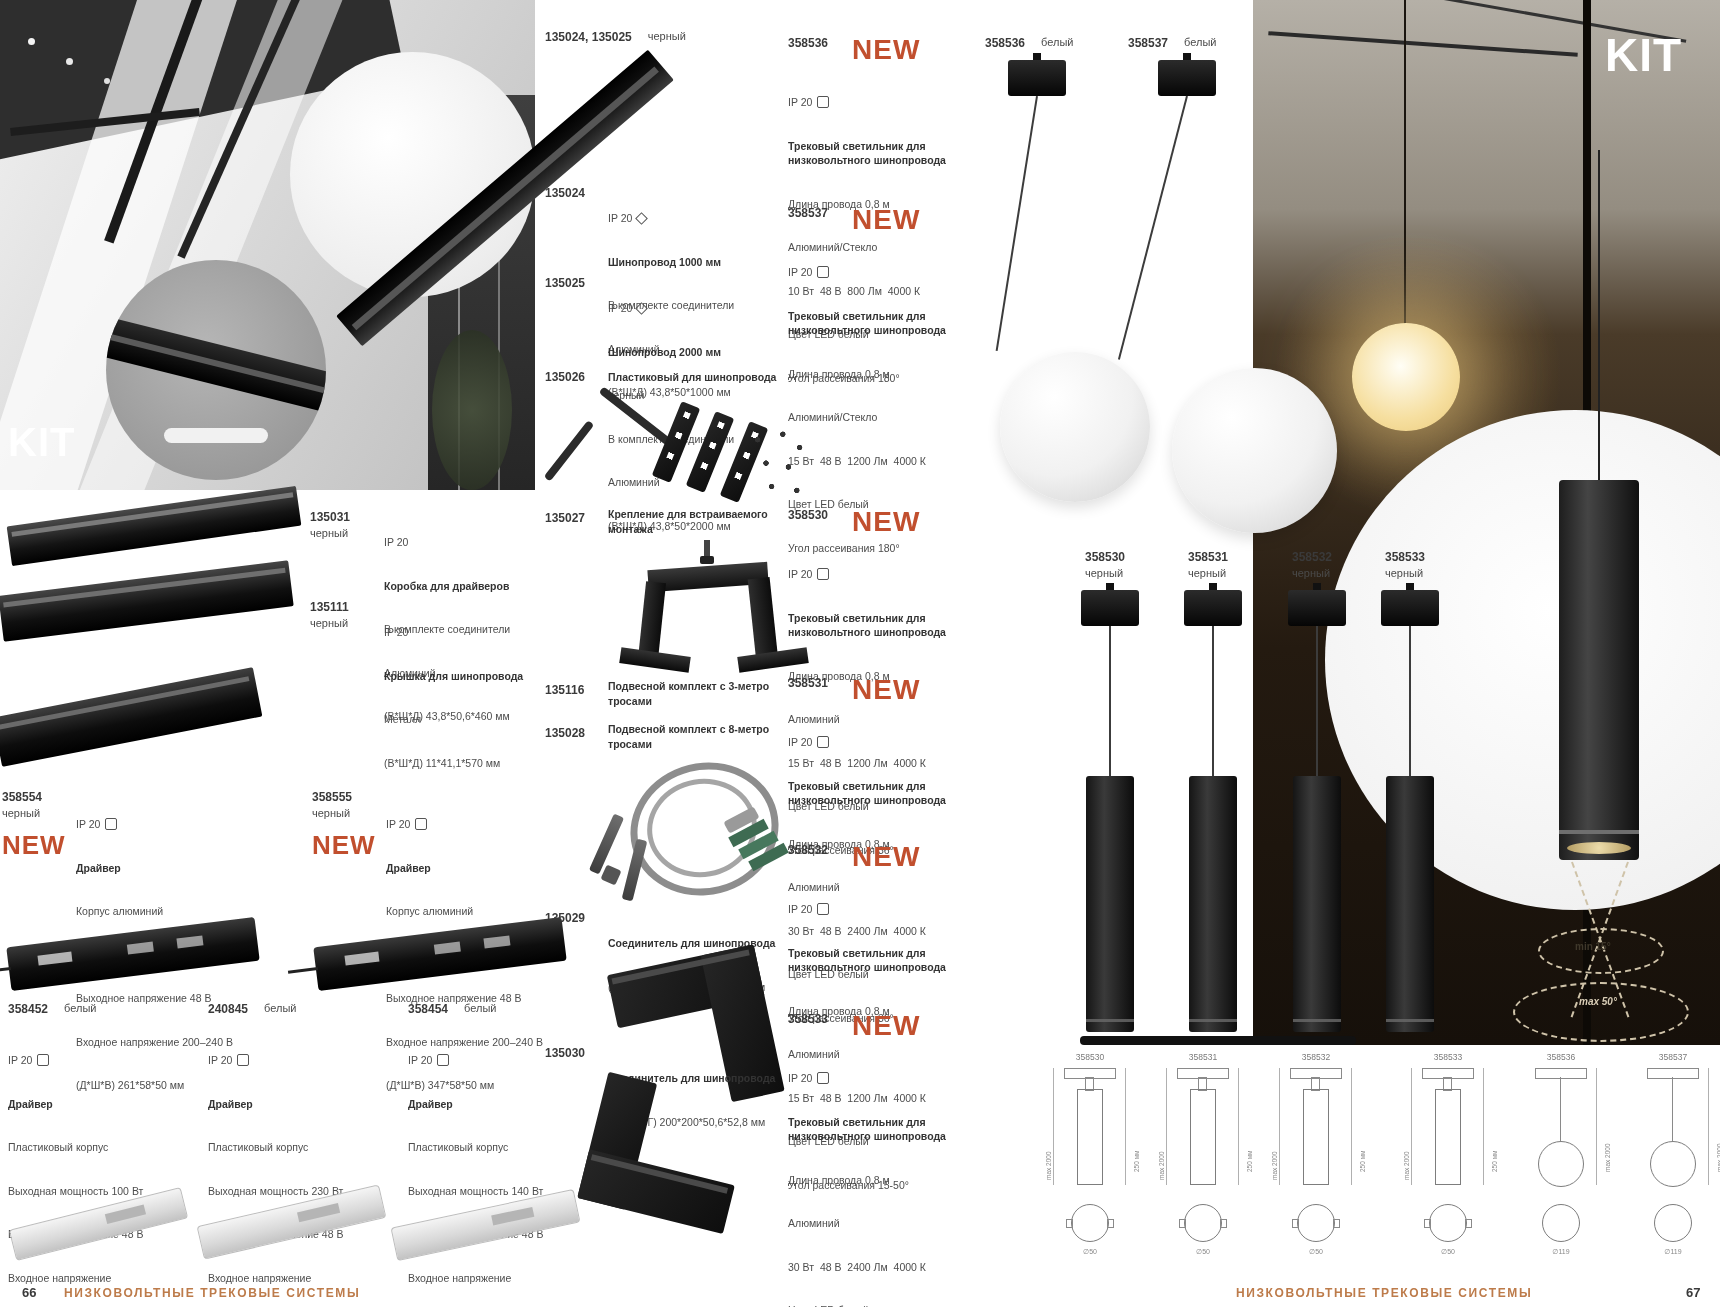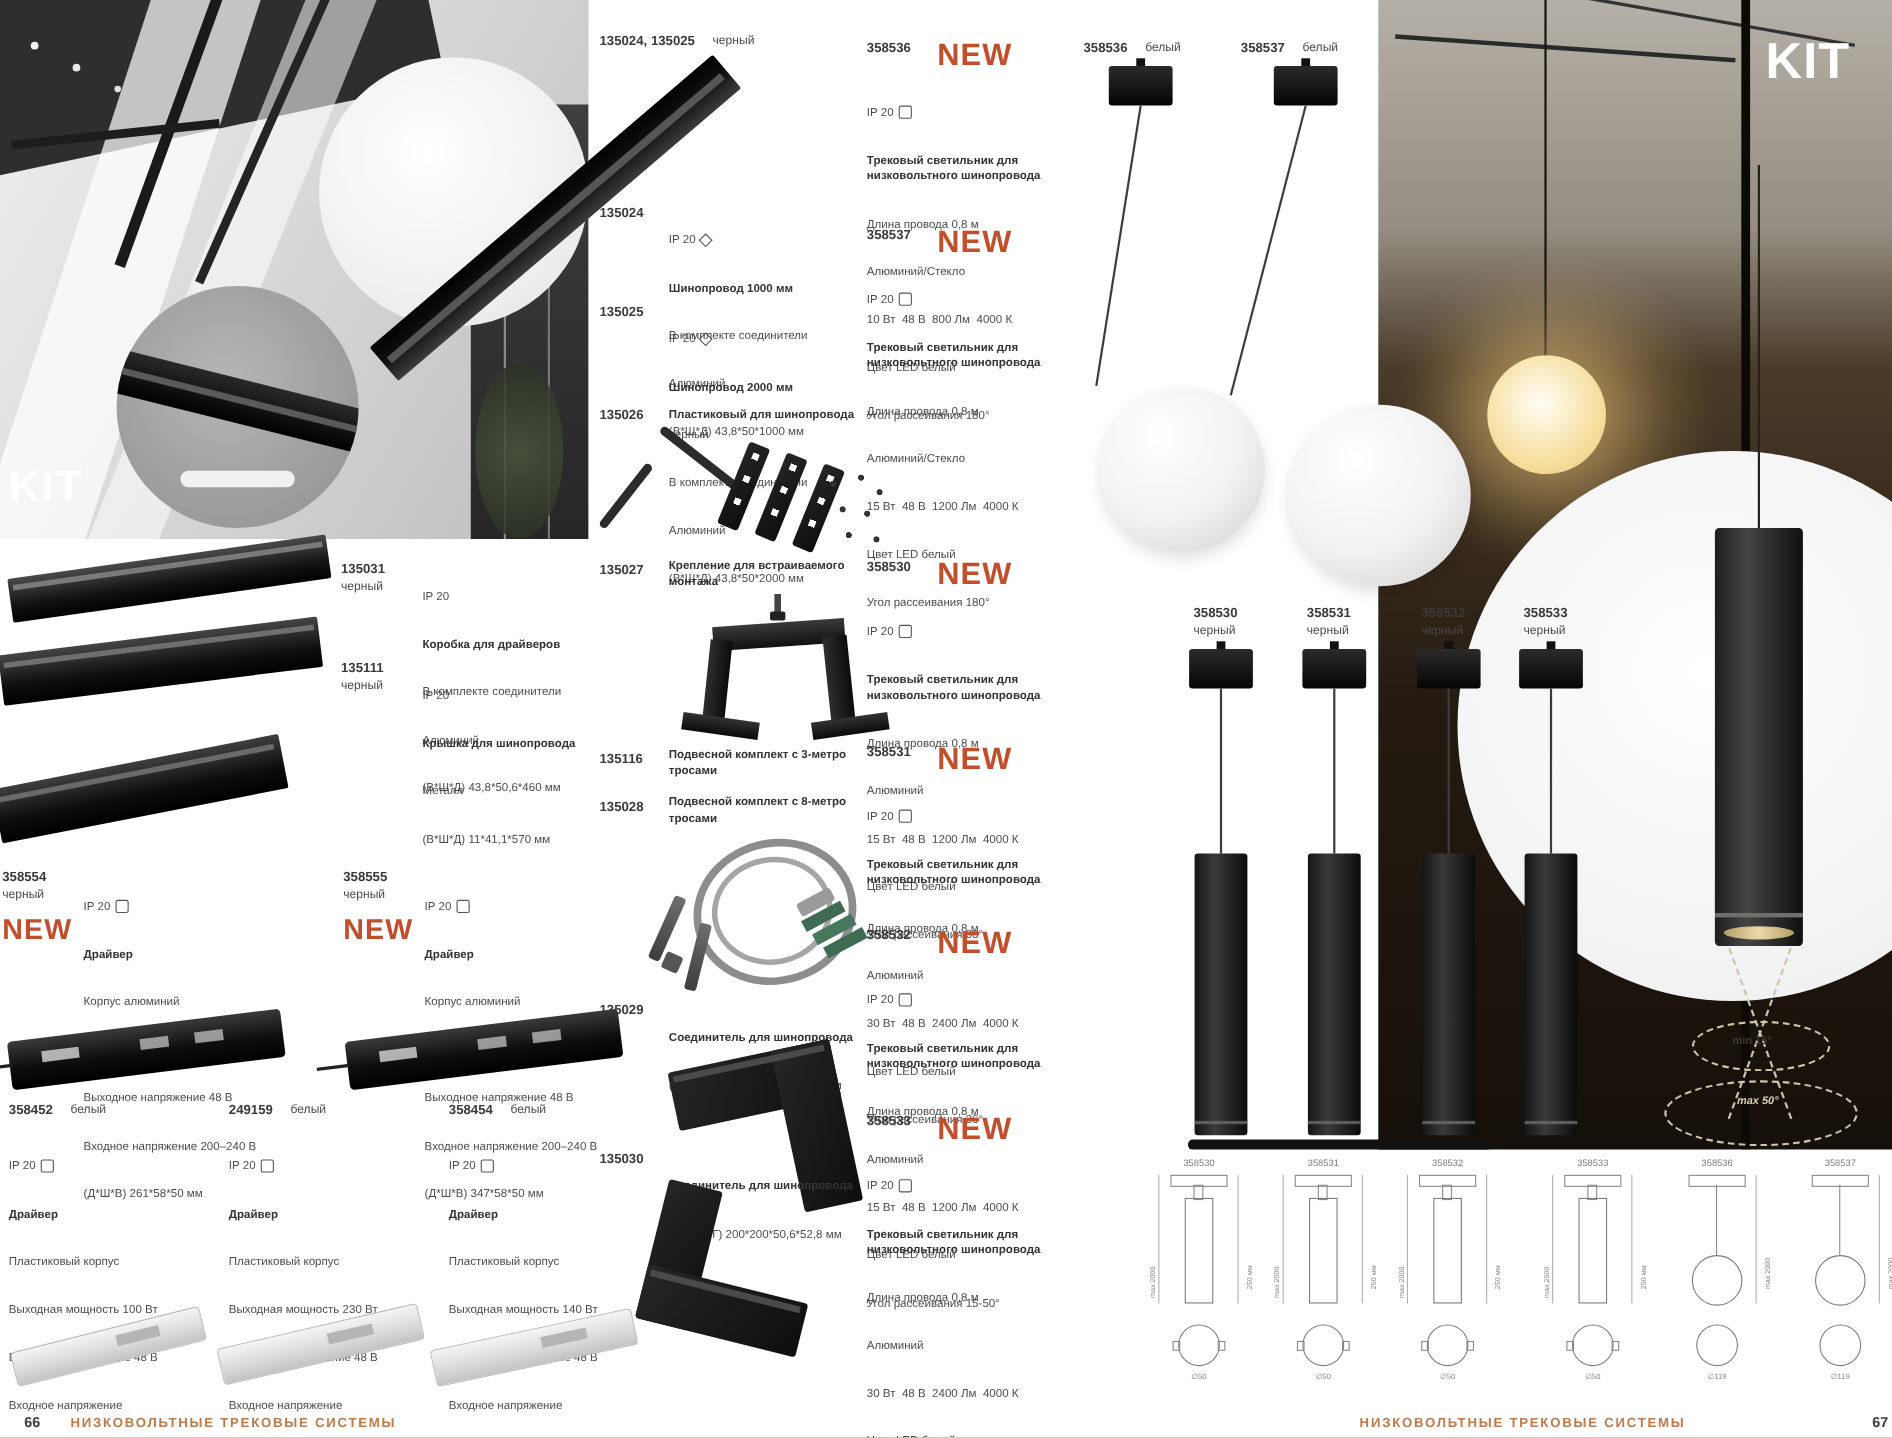--- a/index.html
+++ b/index.html
@@ -7,21 +7,21 @@
   .g{position:absolute;}
   .mcode{position:absolute;font-weight:bold;font-size:12px;color:#3a3a3a;white-space:nowrap;}
   .clr{font-weight:normal;font-size:11px;color:#4a4a4a;}
   .specs{position:absolute;font-size:10.5px;line-height:14.5px;color:#4d4d4d;width:188px;white-space:pre-wrap;}
   .specs .t{font-weight:bold;color:#333;}
   .iprow{display:flex;align-items:center;gap:5px;}
   .ipdm{width:7px;height:7px;border:1.5px solid #555;transform:rotate(45deg);display:inline-block;}
   .ipsq{width:10px;height:10px;border:1.5px solid #555;border-radius:2px;display:inline-block;}
   .new{font-weight:800;font-size:28px;color:#c14f2e;letter-spacing:1px;line-height:1;}
   .nhead{position:absolute;display:flex;gap:24px;align-items:flex-start;}
-  .lblrow{position:absolute;display:flex;gap:16px;align-items:center;}
+  .lblrow{position:absolute;display:flex;gap:16px;align-items:flex-start;}
   .kit{position:absolute;color:#fff;font-weight:800;letter-spacing:1px;}
   .dcell{position:absolute;top:1052px;width:100px;height:240px;}
   .dcode{position:absolute;top:0;width:100%;text-align:center;font-size:8.5px;color:#7a7a7a;}
   .dtrack{position:absolute;left:24px;top:16px;width:50px;height:9px;border:1px solid #8a8a8a;}
   .dstem{position:absolute;left:45px;top:25px;width:7px;height:12px;border:1px solid #8a8a8a;}
   .dbody{position:absolute;left:37px;top:37px;width:24px;height:94px;border:1px solid #7d7d7d;}
   .dwire{position:absolute;left:49px;top:25px;width:1px;height:64px;background:#8a8a8a;}
   .dball{position:absolute;left:27px;top:89px;width:44px;height:44px;border:1px solid #7d7d7d;border-radius:50%;}
   .dline{position:absolute;top:16px;width:1px;height:117px;background:#b0b0b0;}
   .vdim{position:absolute;font-size:6.5px;color:#888;transform:rotate(-90deg);transform-origin:left top;white-space:nowrap;}
@@ -270,21 +270,21 @@
     <div class="t">Драйвер</div>
     <div>Пластиковый корпус</div>
     <div>Выходная мощность 100 Вт</div>
     <div>Выходное напряжение 48 В</div>
     <div>Входное напряжение</div>
     
     
   </div>
 
   <div class="lblrow" style="left:208px;top:1002px;">
-    <span class="mcode" style="position:static;">249159</span>
+    <span class="mcode" style="position:static;">240845</span>
     <span class="clr">белый</span>
   </div>
   <div class="specs" style="left:208px;top:1024px;width:175px;">
     <div class="iprow"><span>IP 20</span><span class="ipsq"></span></div>
     <div class="t">Драйвер</div>
     <div>Пластиковый корпус</div>
     <div>Выходная мощность 230 Вт</div>
     <div>Выходное напряжение 48 В</div>
     <div>Входное напряжение</div>
     
@@ -507,15 +507,15 @@
       <div class="dball"></div>
     <div class="dline" style="left:85px;"></div>
     <div class="vdim" style="left:93px;top:120px;">max 2000</div>
     <div class="dcirc"></div>
     <div class="dbot">∅119</div>
   </div>
 
   <div class="fpg" style="left:22px;top:1285px;">66</div>
   <div class="ftr" style="left:64px;top:1286px;">НИЗКОВОЛЬТНЫЕ ТРЕКОВЫЕ СИСТЕМЫ</div>
   <div class="ftr" style="left:1236px;top:1286px;">НИЗКОВОЛЬТНЫЕ ТРЕКОВЫЕ СИСТЕМЫ</div>
-  <div class="fpg" style="left:1686px;top:1285px;margin-left:16px;">67</div>
+  <div class="fpg" style="left:1686px;top:1285px;">67</div>
 
 </div>
 
 </body></html>

